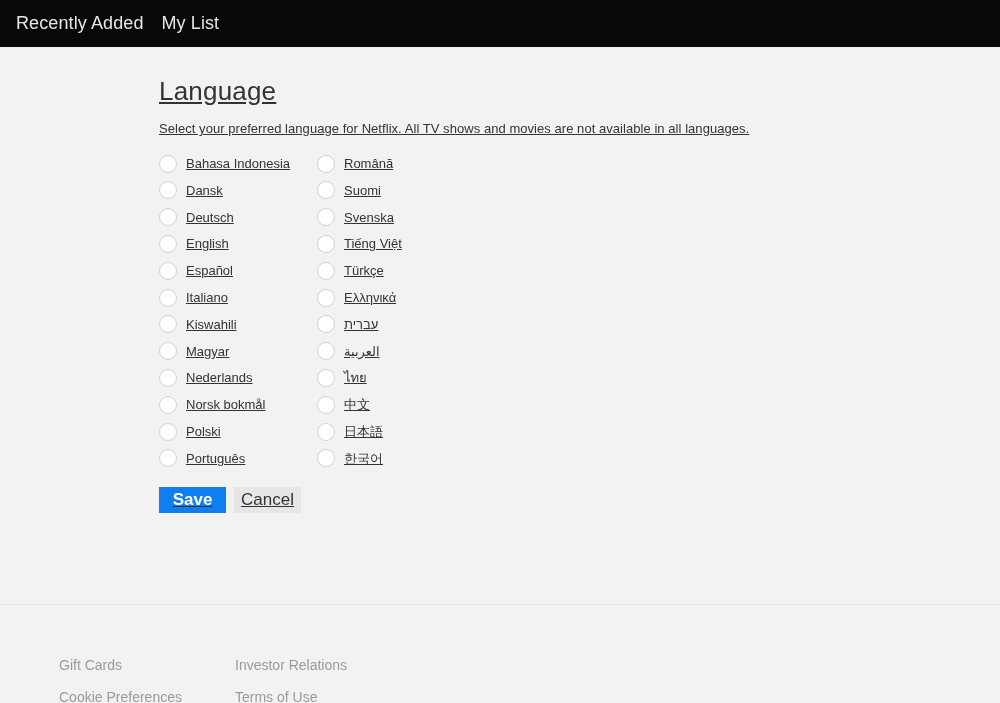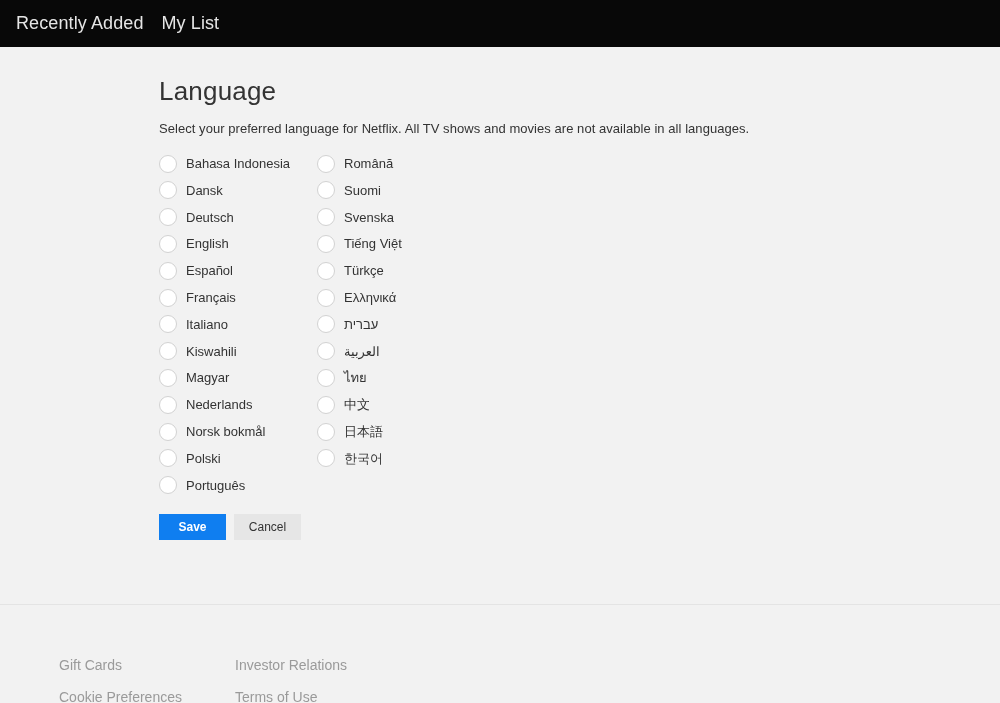--- a/index.html
+++ b/index.html
@@ -36,20 +36,21 @@
   }
 
   
   .page {
     height: 557px;
     position: relative;
   }
   .content {
     padding-left: 159px;
     padding-top: 29px;
+    text-decoration: underline;
   }
   .page-title {
     font-size: 26px;
     font-weight: 400;
     color: #333333;
     letter-spacing: 0.2px;
     line-height: 1.2;
   }
   .page-subtitle {
     margin-top: 14px;
@@ -93,21 +94,21 @@
   
   .buttons {
     margin-top: 15px;
     display: flex;
     align-items: flex-start;
   }
   .btn {
     height: 26px;
     border: none;
     font-family: "Liberation Sans", sans-serif;
-    font-size: 12px;
+    font-size: 17px;
     font-weight: bold;
     cursor: pointer;
     line-height: 26px;
     padding: 0;
     text-align: center;
   }
   .btn-save {
     width: 67px;
     background: #0f7ef0;
     color: #ffffff;
@@ -170,24 +171,20 @@
             <span class="radio"></span>
             <span class="lang-label">Deutsch</span>
           </div>
           <div class="lang-row">
             <span class="radio"></span>
             <span class="lang-label">English</span>
           </div>
           <div class="lang-row">
             <span class="radio"></span>
             <span class="lang-label">Español</span>
-          </div>
-          <div class="lang-row">
-            <span class="radio"></span>
-            <span class="lang-label">Français</span>
           </div>
           <div class="lang-row">
             <span class="radio"></span>
             <span class="lang-label">Italiano</span>
           </div>
           <div class="lang-row">
             <span class="radio"></span>
             <span class="lang-label">Kiswahili</span>
           </div>
           <div class="lang-row">

